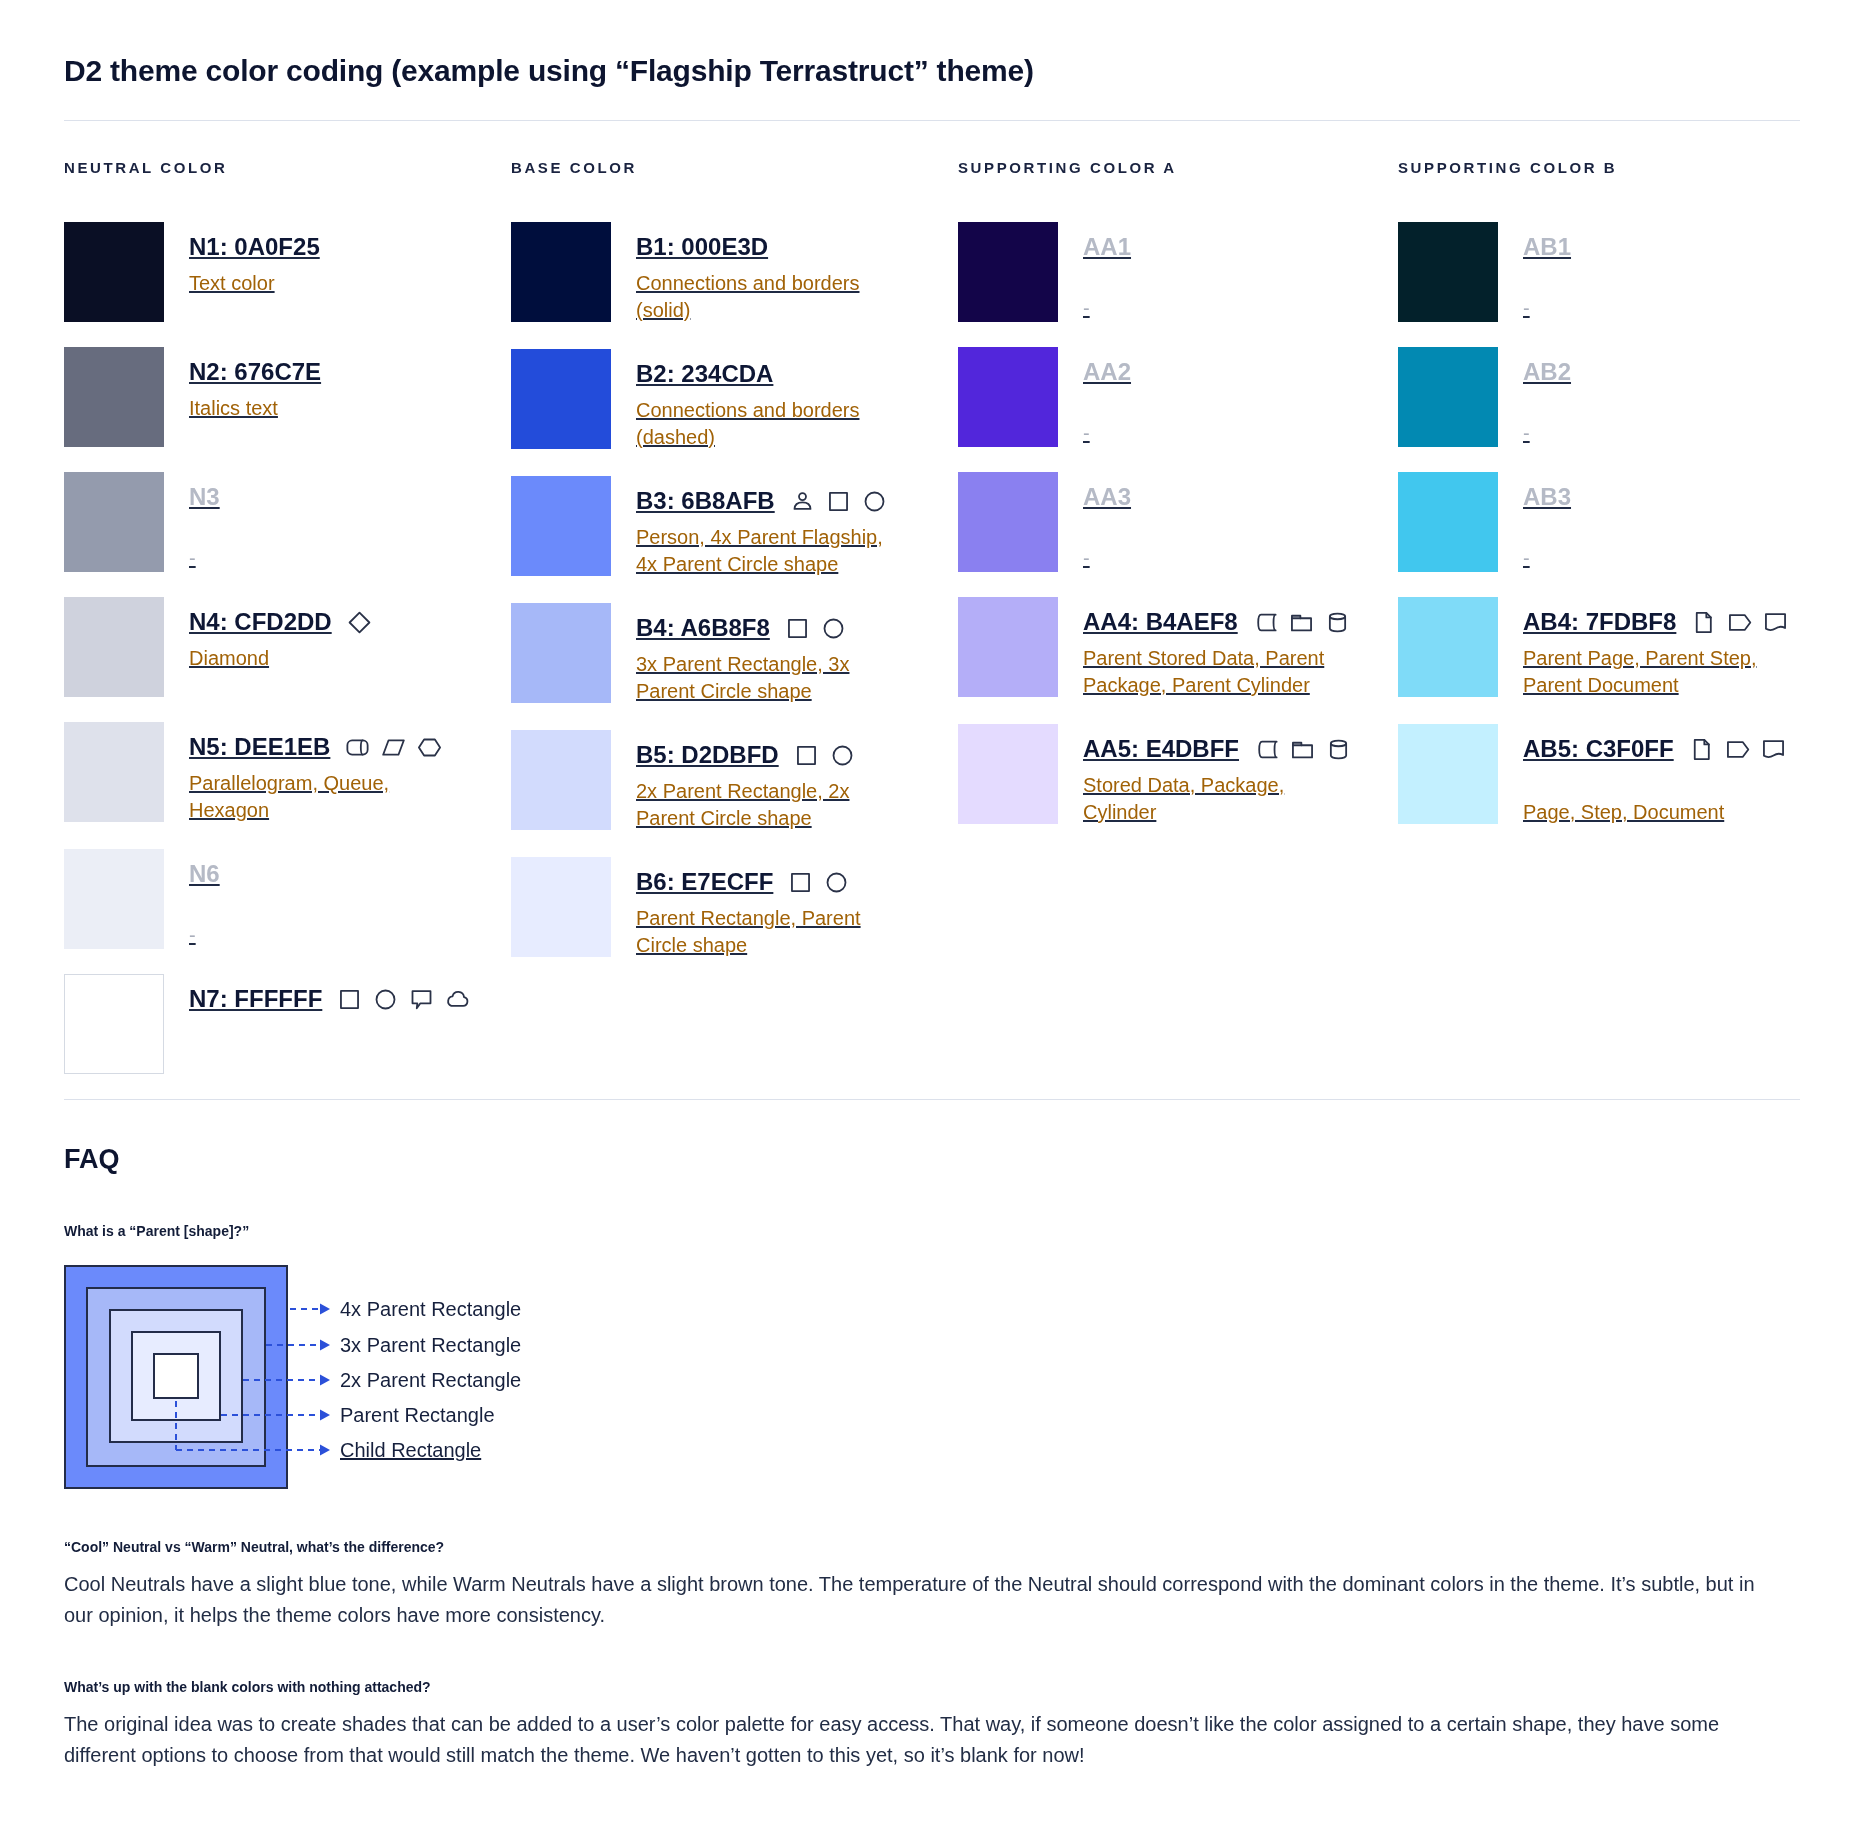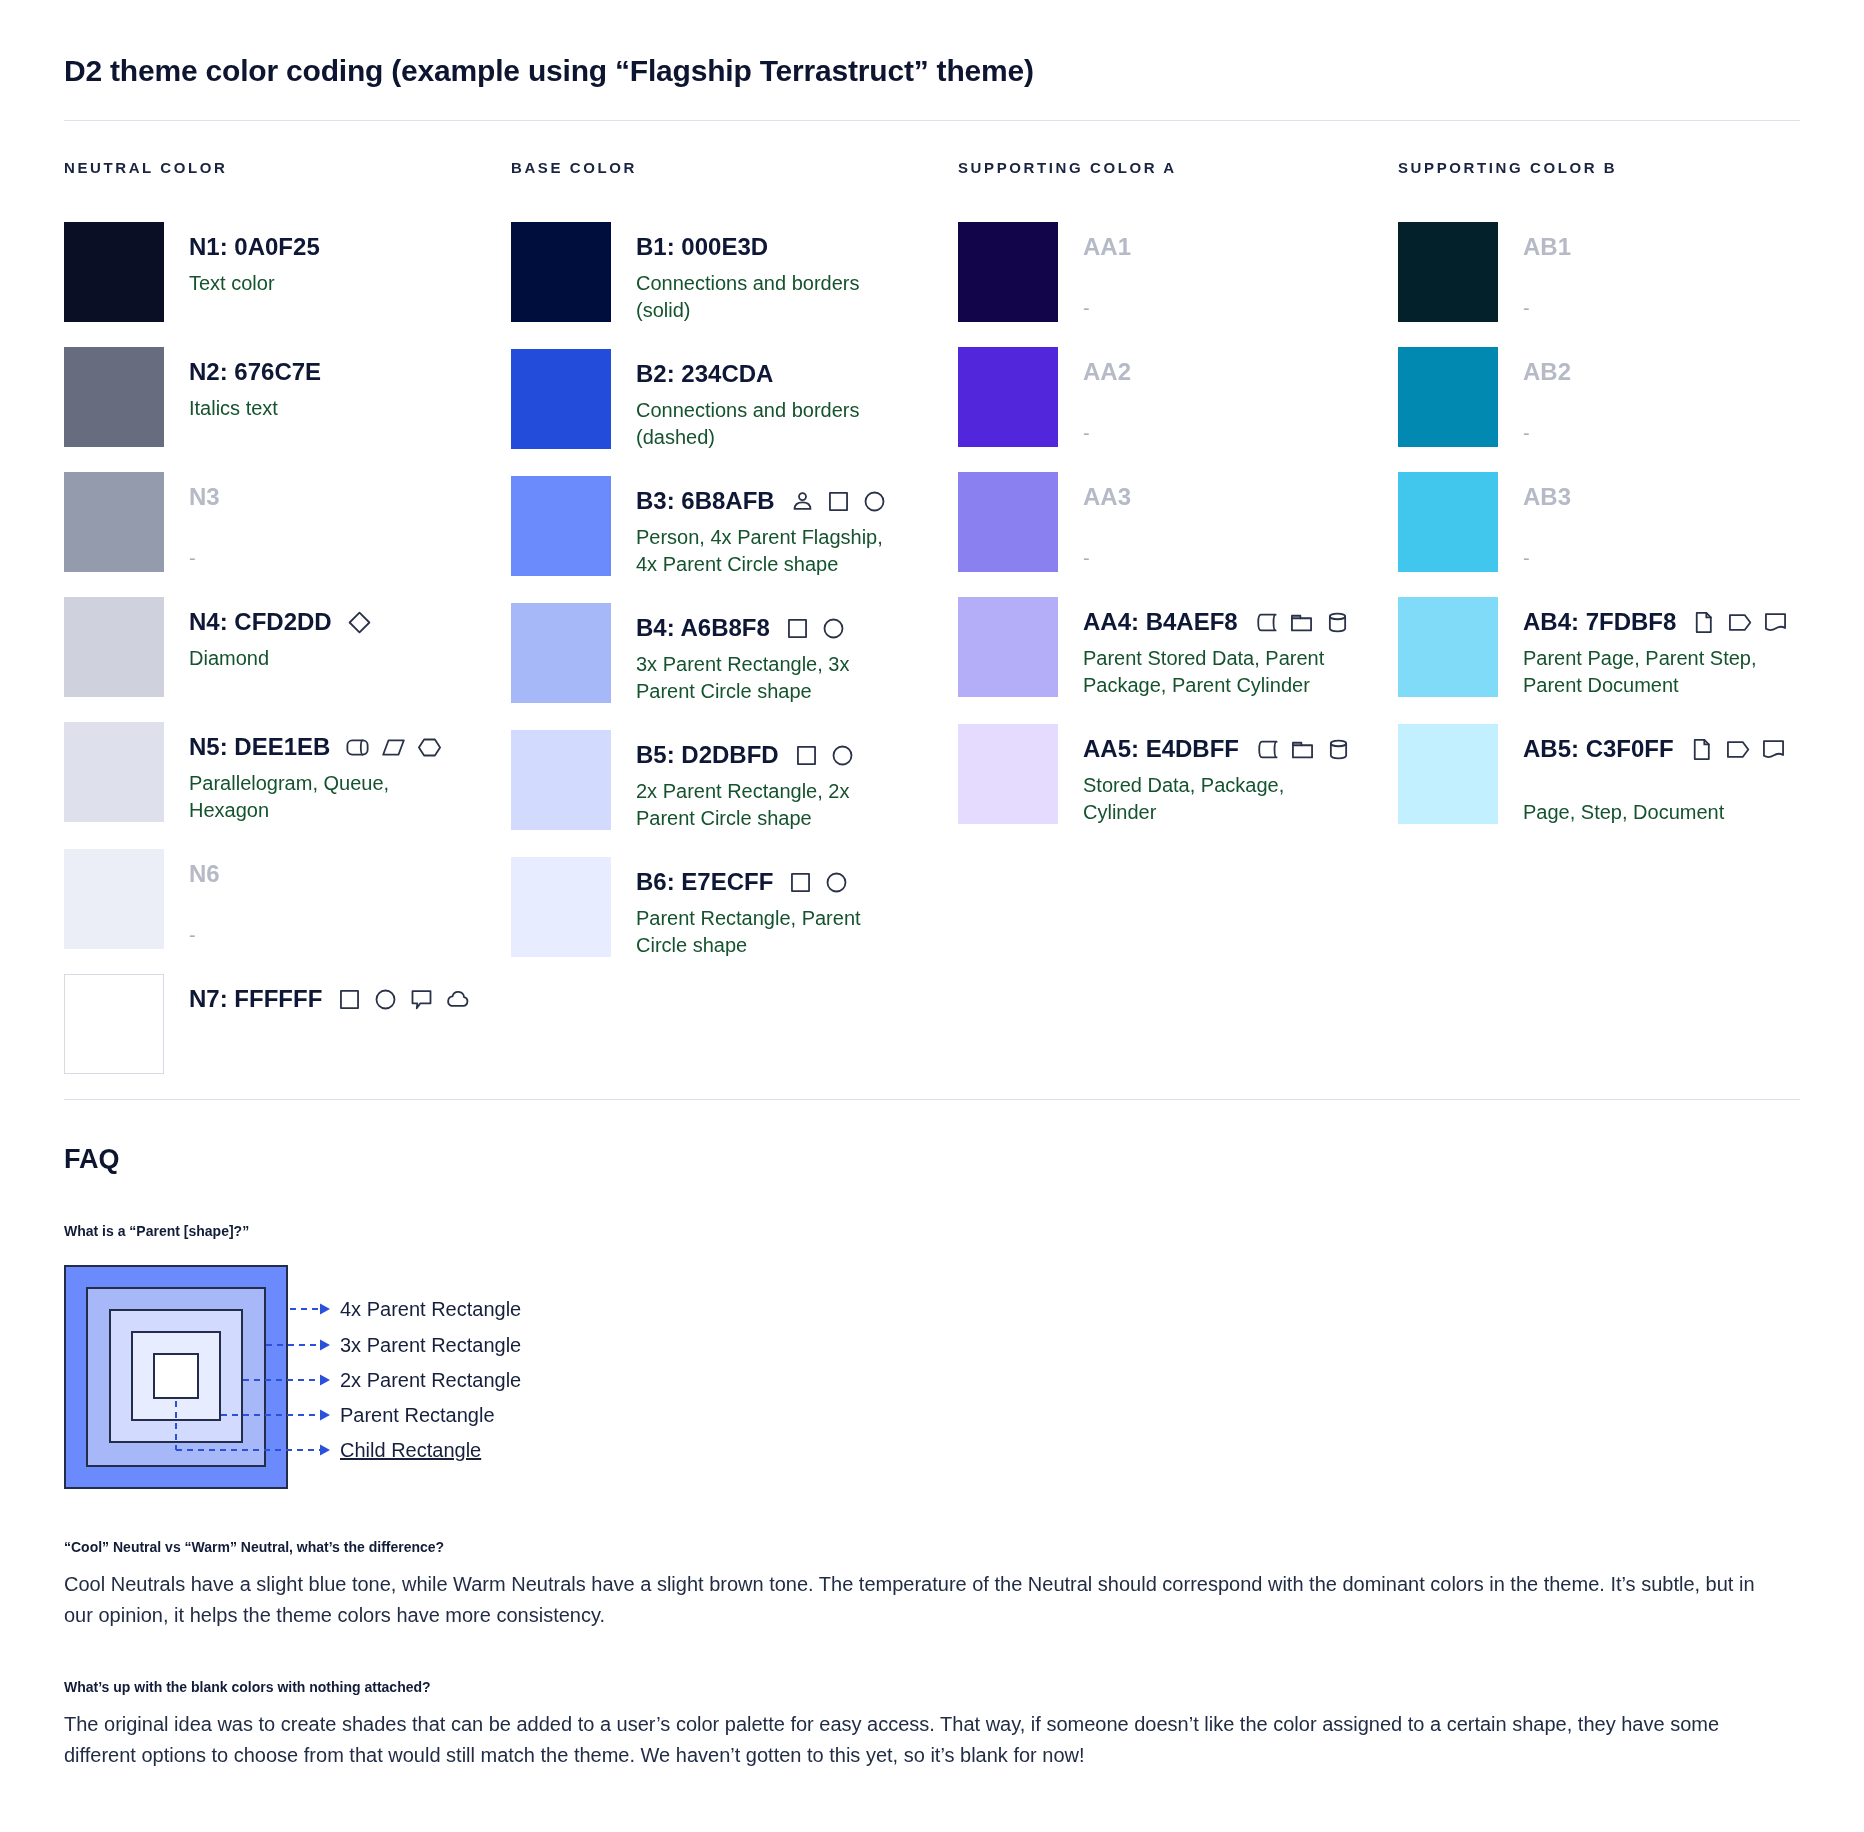--- a/index.html
+++ b/index.html
@@ -14,29 +14,29 @@
     margin:54px 0 32px;letter-spacing:-0.2px;
   }
   .rule{border:none;border-top:1px solid #DCE1EB;margin:0;}
   .palette{display:grid;grid-template-columns:447px 447px 440px 1fr;margin-top:38px;}
   .col-header{
     font-size:15px;font-weight:700;letter-spacing:2.6px;
     color:#1A2340;margin-bottom:46px;
   }
   .prow{display:flex;margin-bottom:25px;}
   .swatch{width:100px;height:100px;flex:none;box-sizing:border-box;}
-  .ptext{margin-left:25px;padding-top:11px;width:262px;}
+  .ptext{margin-left:25px;padding-top:11px;width:262px;text-decoration:underline;}
   .plabel{
     font-size:24px;font-weight:700;color:#0E1735;
     display:flex;align-items:center;white-space:nowrap;
   }
   .plabel.muted{color:#B5BAC6;}
   .picons{display:flex;gap:9px;margin-left:14px;align-items:center;}
   .picons svg{width:27px;height:27px;display:block;}
-  .pdesc{font-size:20px;line-height:27px;color:#14532d;margin-top:9px;}
+  .pdesc{font-size:20px;line-height:27px;color:#a16207;margin-top:9px;}
   .pdesc.dash{color:#A9AEBB;margin-top:34px;}
   .pdesc.gap{margin-top:36px;}
   .faq-heading{font-size:27px;font-weight:700;color:#0D1530;margin:44px 0 0;}
   .faq-q{font-size:14px;font-weight:700;color:#121C38;margin:48px 0 0;}
   .faq-a{font-size:20px;line-height:31px;color:#222D45;margin:14px 0 0;max-width:1706px;}
   .diagram{position:relative;width:700px;height:226px;margin:26px 0 10px;}
   .dg-rect{position:absolute;box-sizing:border-box;border:2px solid #232C49;}
   .dg-svg{position:absolute;left:0;top:0;pointer-events:none;}
   .dg-label{
     position:absolute;font-size:20px;line-height:28px;color:#16203D;white-space:nowrap;

